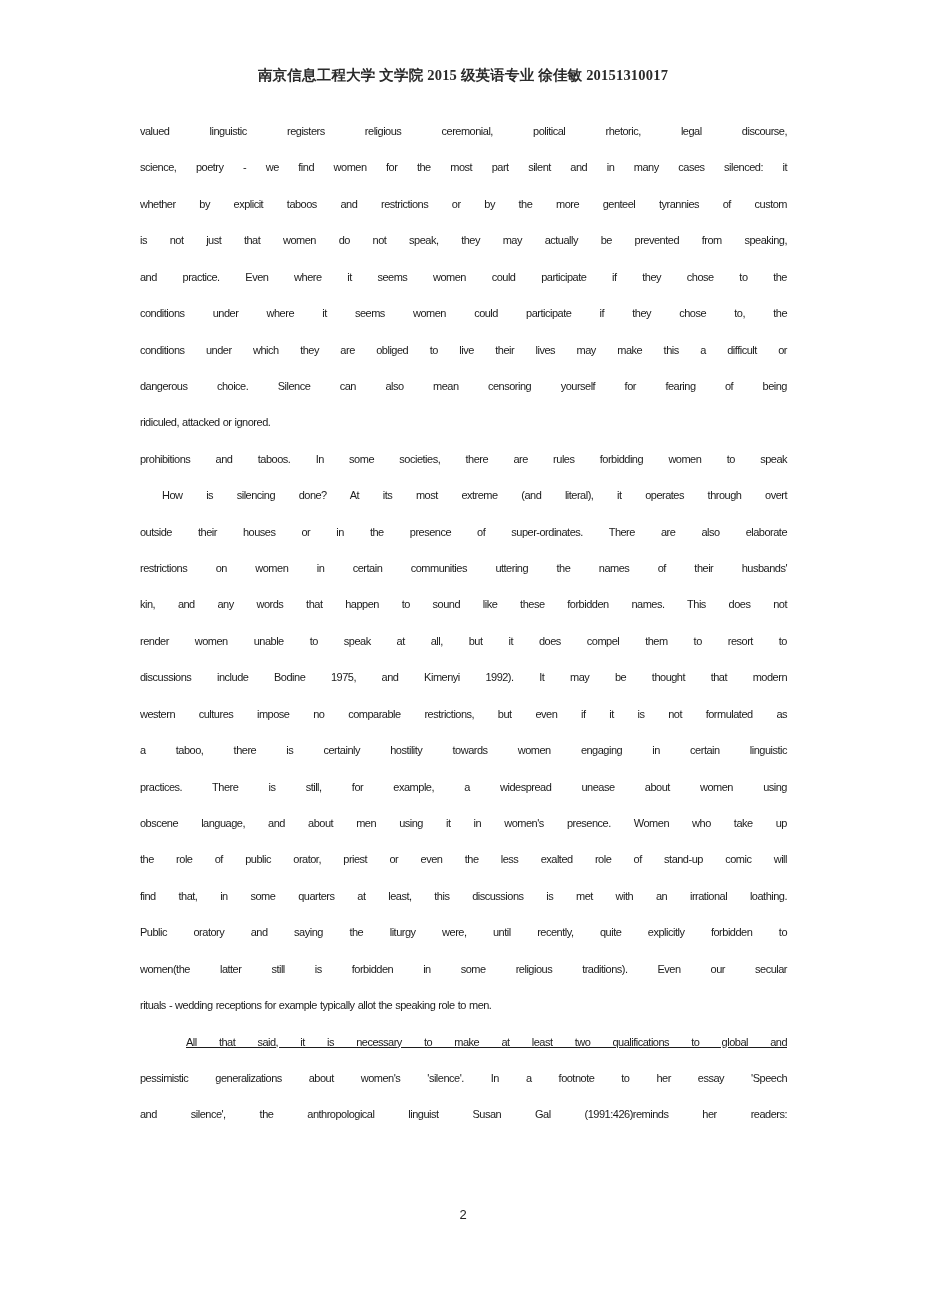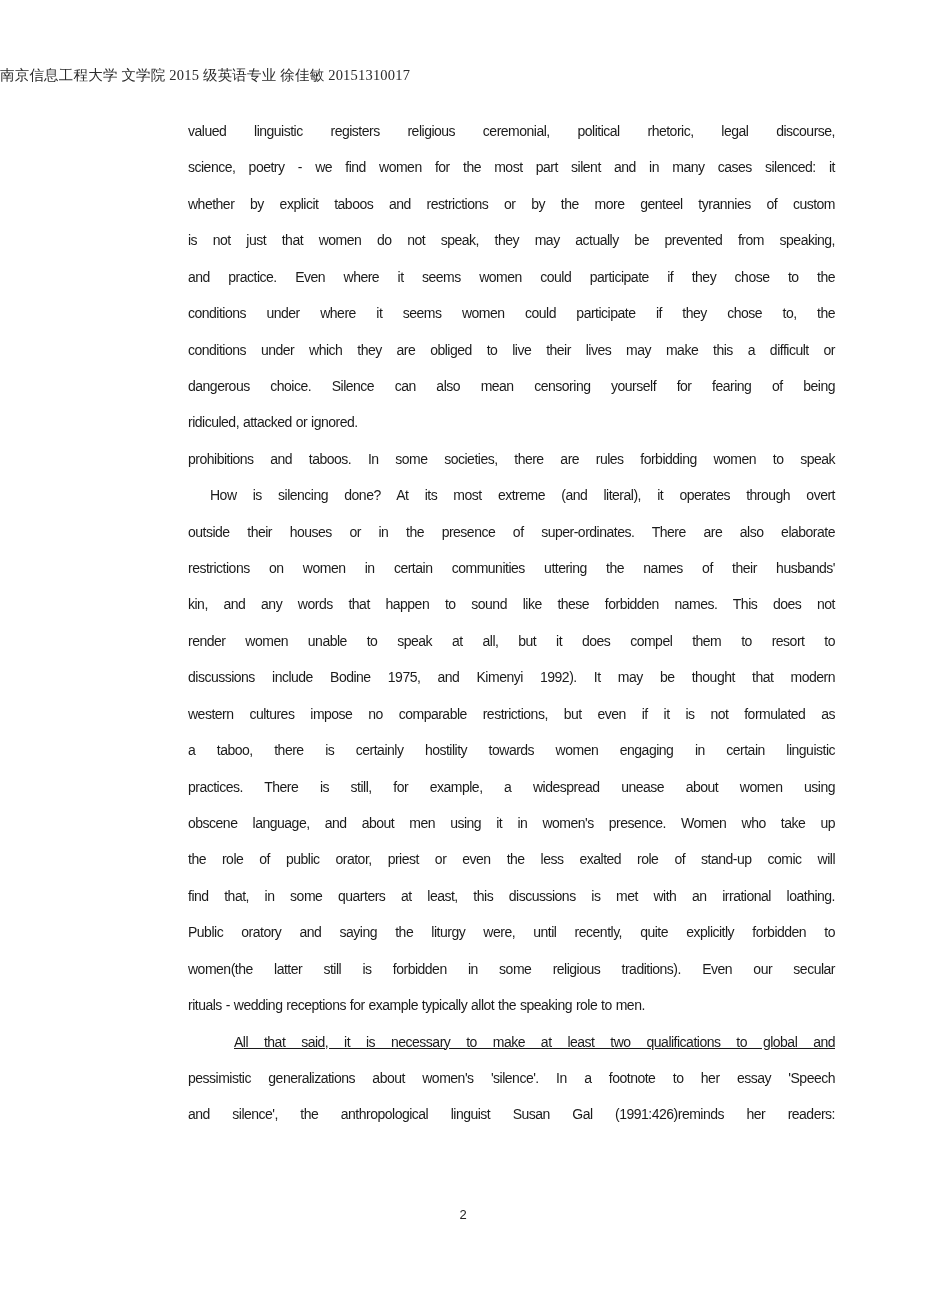--- a/index.html
+++ b/index.html
@@ -14,36 +14,36 @@
     background: #ffffff;
     overflow: hidden;
     font-family: "Liberation Sans", "DejaVu Sans", sans-serif;
     color: #1b1b1b;
   }
   .page-header {
     position: absolute;
     top: 66px;
     left: 0;
     width: 926px;
-    text-align: left;
+    text-align: center;
     font-family: "Liberation Serif", "DejaVu Serif", serif;
     font-size: 14.5px;
     letter-spacing: 0.2px;
     color: #2a2a2a;
+    font-weight: bold;
   }
   .doc-body {
     position: absolute;
     top: 113px;
     left: 140px;
     width: 647px;
-    font-size: 14px;
+    font-size: 11px;
     letter-spacing: -0.5px;
     line-height: 36.42px;
     word-spacing: 0.5px;
-    margin-left: 48px;
   }
   .line {
     text-align: justify;
     text-align-last: justify;
     -moz-text-align-last: justify;
   }
   .line.flush-last {
     text-align-last: left;
     -moz-text-align-last: left;
   }

